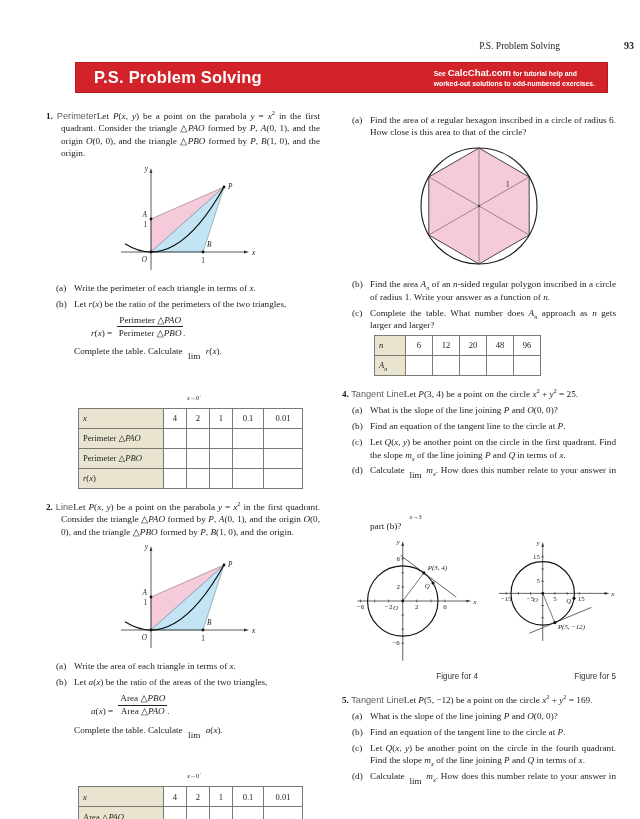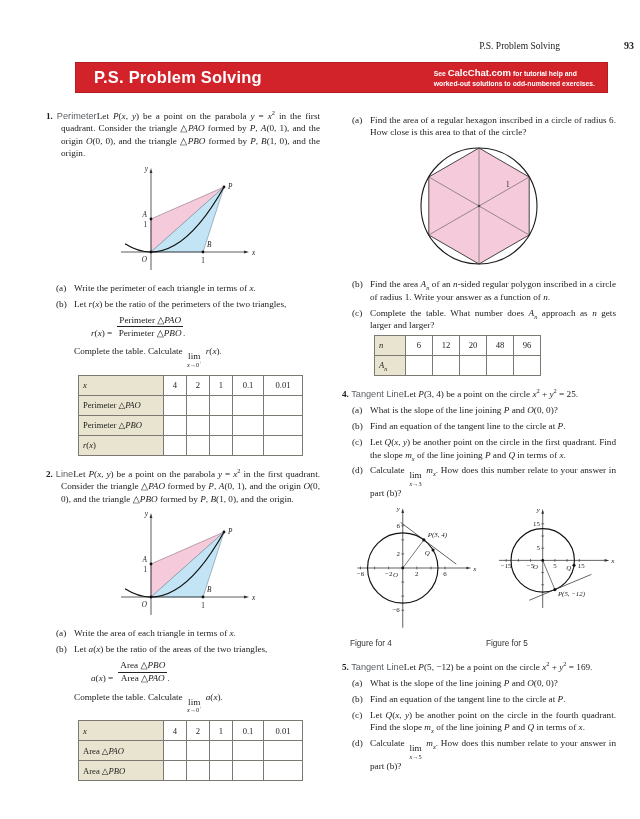--- a/index.html
+++ b/index.html
@@ -35,41 +35,41 @@
   svg text { font-size:7.2px; font-family:"Liberation Serif", serif; fill:#1c1c1c; }
   svg text.it { font-style:italic; }
   svg text.pl { font-style:normal; }
 
   .formula { margin:5px 0 4px 45px; display:flex; align-items:flex-end; }
   .frac { display:inline-flex; flex-direction:column; align-items:center; line-height:1.2; margin-left:5px; }
   .frac .num { border-bottom:0.8px solid #222; padding:0 2px 0.5px; }
   .frac .den { padding-top:0.5px; }
 
   .complete { margin:6px 0 7px 28px; }
-  .lim { display:inline-flex; flex-direction:column; align-items:center; line-height:1; vertical-align:-5px; margin:0 2px; }
+  .lim { display:inline-flex; flex-direction:column; align-items:center; line-height:1; vertical-align:-5px; margin:0 2px;gap:33px; }
   .lim .ls { font-size:6.2px; margin-top:0.5px; }
 
   sup,sub { font-size:70%; line-height:0; }
 
   table.ps { border-collapse:collapse; margin:2px 0 12px 32px; }
   .ps th, .ps td { border:1px solid #7a7a72; font-weight:normal; font-size:8.6px; padding:3px 4px; height:13px; }
   .ps th.lbl { background:var(--table-tan,#e8e4cf); text-align:left; }
   .ps th.val { text-align:center; background:#fff; }
   .t-wide { margin-left:78px; }
   .t-wide th.lbl { min-width:76px; }
   .t-wide th.val, .t-wide td { min-width:14px; }
   .t-wide th:nth-child(5), .t-wide td:nth-child(5) { min-width:22px;margin-left:24px; }
   .t-wide th:nth-child(6), .t-wide td:nth-child(6) { min-width:30px; }
   .t-small { margin-left:78px; }
   .t-small th.lbl { min-width:22px; }
   .t-small th.val, .t-small td { min-width:18px; }
 
   .fig-pair { display:flex; margin:4px 0 2px; }
   .fig-box { flex:1; }
-  .fig-cap { font-family:"Liberation Sans", sans-serif; font-size:8.2px; color:#333; margin:3px 0 8px 8px; text-align:left; }
+  .fig-cap { font-family:"Liberation Sans", sans-serif; font-size:8.2px; color:#333; margin:3px 0 8px 8px; text-align:right; }
 
   .mt8 { margin-top:9px; }
 </style>
 </head>
 <body>
 
 <div class="page">
 
   <div class="running-head">
     <span>P.S. Problem Solving</span><span class="pageno">93</span>

